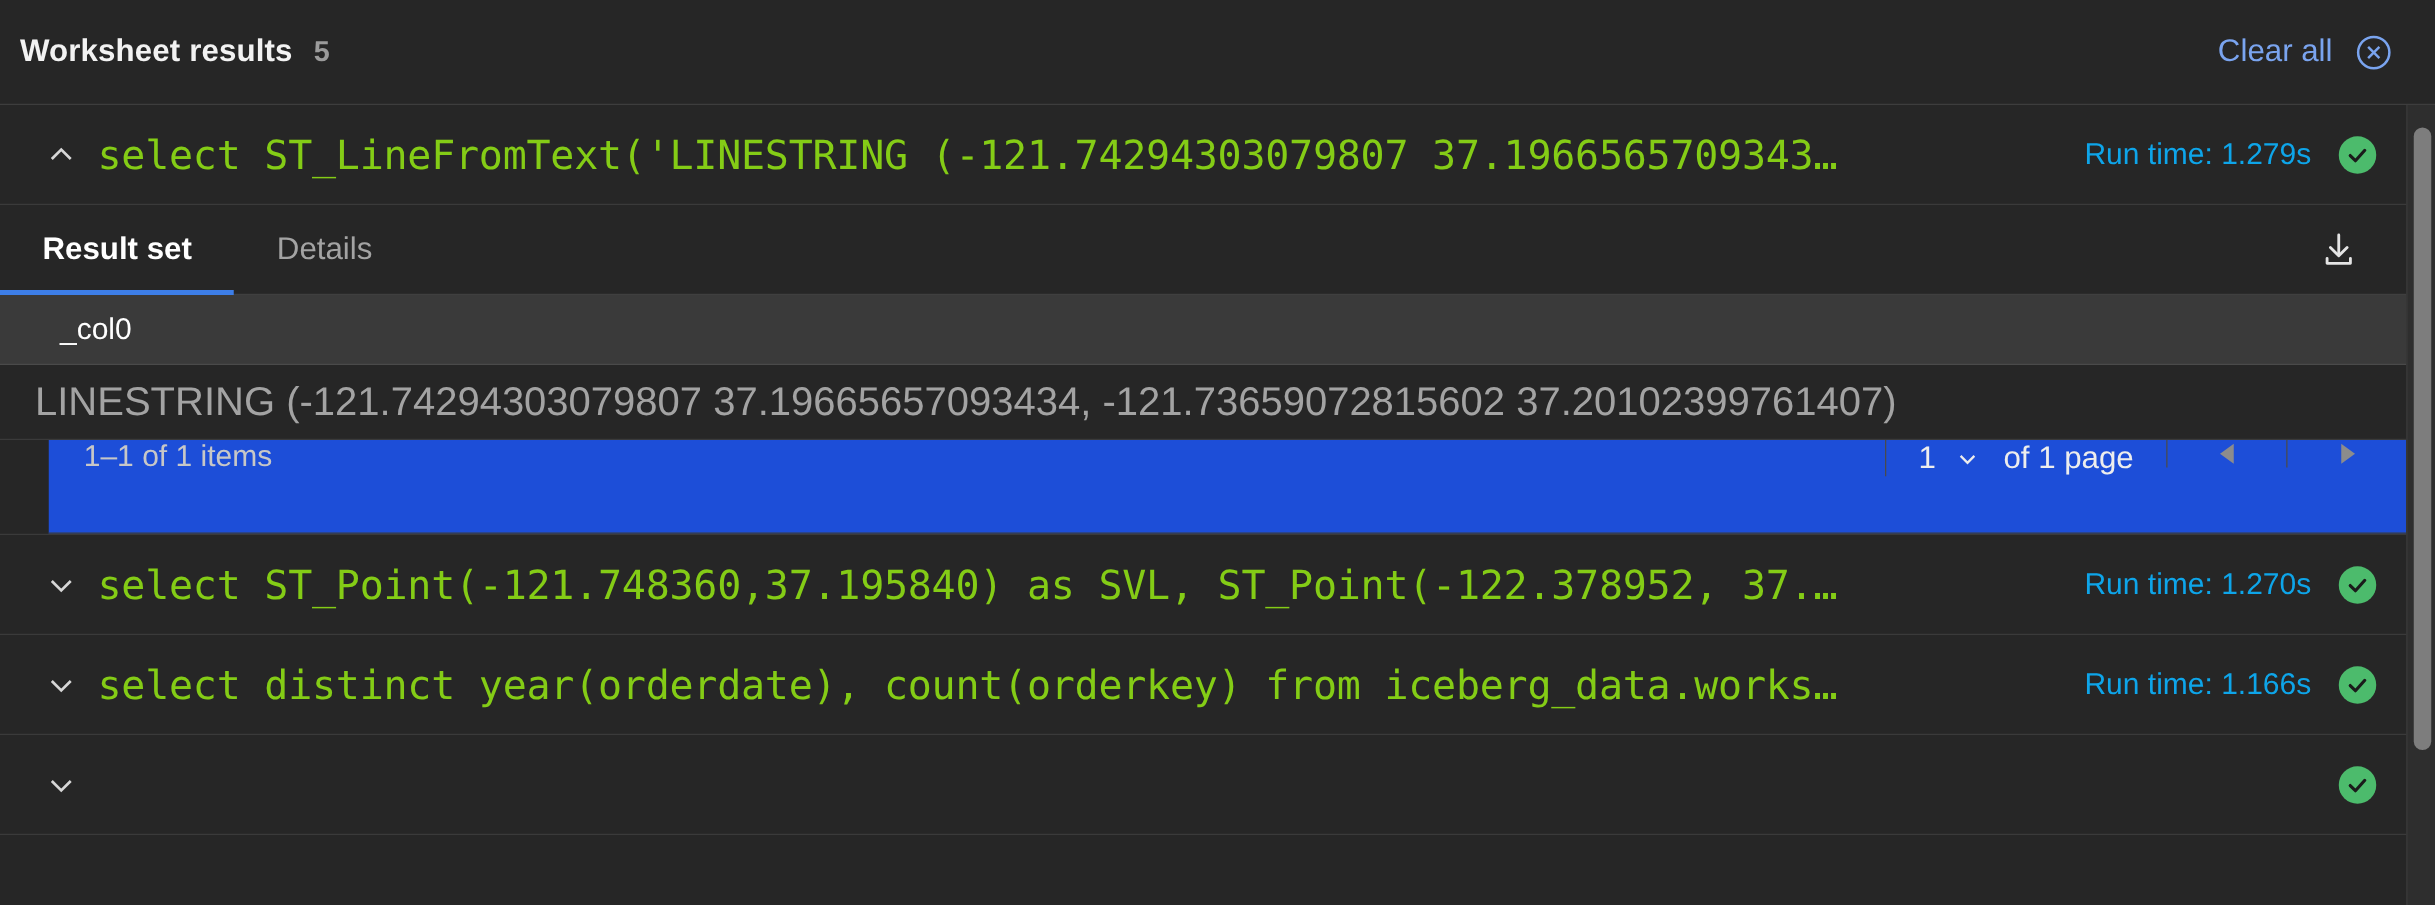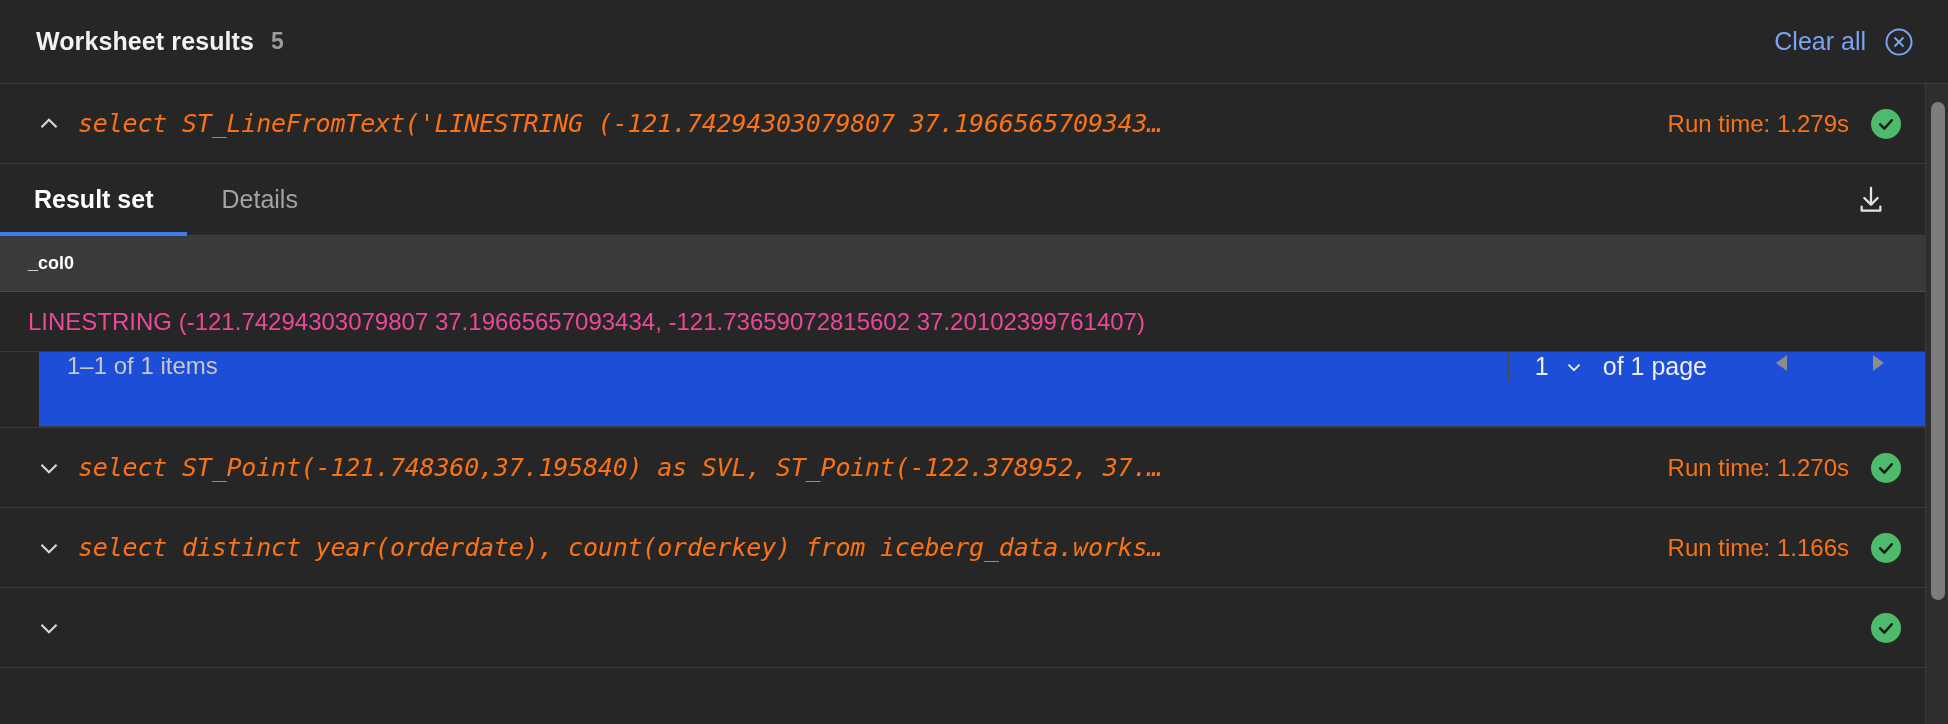--- a/index.html
+++ b/index.html
@@ -14,21 +14,21 @@
     width: 1948px; height: 724px;
     background: #262626;
     display: flex; flex-direction: column;
     overflow: hidden;
   }
 
   
   .panel-header {
     height: 84px; flex: 0 0 84px;
     display: flex; align-items: center;
-    padding: 0 28px 0 36px;
+    padding: 0 28px 0 16px;
     border-bottom: 1px solid #3d3d3d;
     background: #262626;
   }
   .panel-title {
     font-size: 25px; font-weight: bold; color: #f2f2f2;
     letter-spacing: .1px;
   }
   .panel-count {
     font-size: 23px; color: #9b9b9b; margin-left: 17px; font-weight: bold;
   }
@@ -60,27 +60,27 @@
   }
   .chevron {
     width: 46px; flex: 0 0 46px;
     display: flex; align-items: center; justify-content: center;
     color: #d6d6d6;
   }
   .chevron svg { display: block; }
   .query-text {
     flex: 1 1 auto;
     font-family: "DejaVu Sans Mono", "Liberation Mono", monospace;
-    font-size: 25px; color: #f97316;
+    font-size: 32px; color: #84cc16;
     white-space: nowrap; overflow: hidden;
-    padding-left: 6px; letter-spacing: -0.2px; font-style: italic;
+    padding-left: 6px; letter-spacing: -0.2px;
   }
   .run-time {
     flex: 0 0 auto;
-    font-size: 24px; color: #f97316;
+    font-size: 24px; color: #0ea5e9;
     margin-right: 22px; white-space: nowrap;
   }
   .status-ok {
     flex: 0 0 auto;
     width: 30px; height: 30px; border-radius: 50%;
     background: #4cbb6c;
     display: flex; align-items: center; justify-content: center;
   }
   .status-ok svg { display: block; }
 
@@ -116,31 +116,31 @@
   }
   .download-btn svg { display: block; }
 
   .table-head {
     height: 56px;
     background: #3a3a3a;
     display: flex; align-items: center;
     padding: 0 0 0 28px;
     border-bottom: 1px solid #4a4a4a;
   }
-  .th { font-size: 18px; font-weight: bold; color: #ffffff; }
+  .th { font-size: 24px; font-weight: normal; color: #ffffff; margin-left: 20px; }
 
   .table-row {
     height: 60px;
     display: flex; align-items: center;
     padding: 0 0 0 28px;
     border-bottom: 1px solid #3a3a3a;
     background: #262626;
   }
   .td {
-    font-size: 24px; color: #ec4899;
+    font-size: 32px; color: #a3a3a3;
     white-space: nowrap; overflow: hidden;
   }
 
   .pagination {
     height: 75px;
     display: flex; align-items: flex-start;
     border-bottom: 1px solid #3a3a3a;
     background: #1d4ed8;
     margin-left: 39px;
   }

